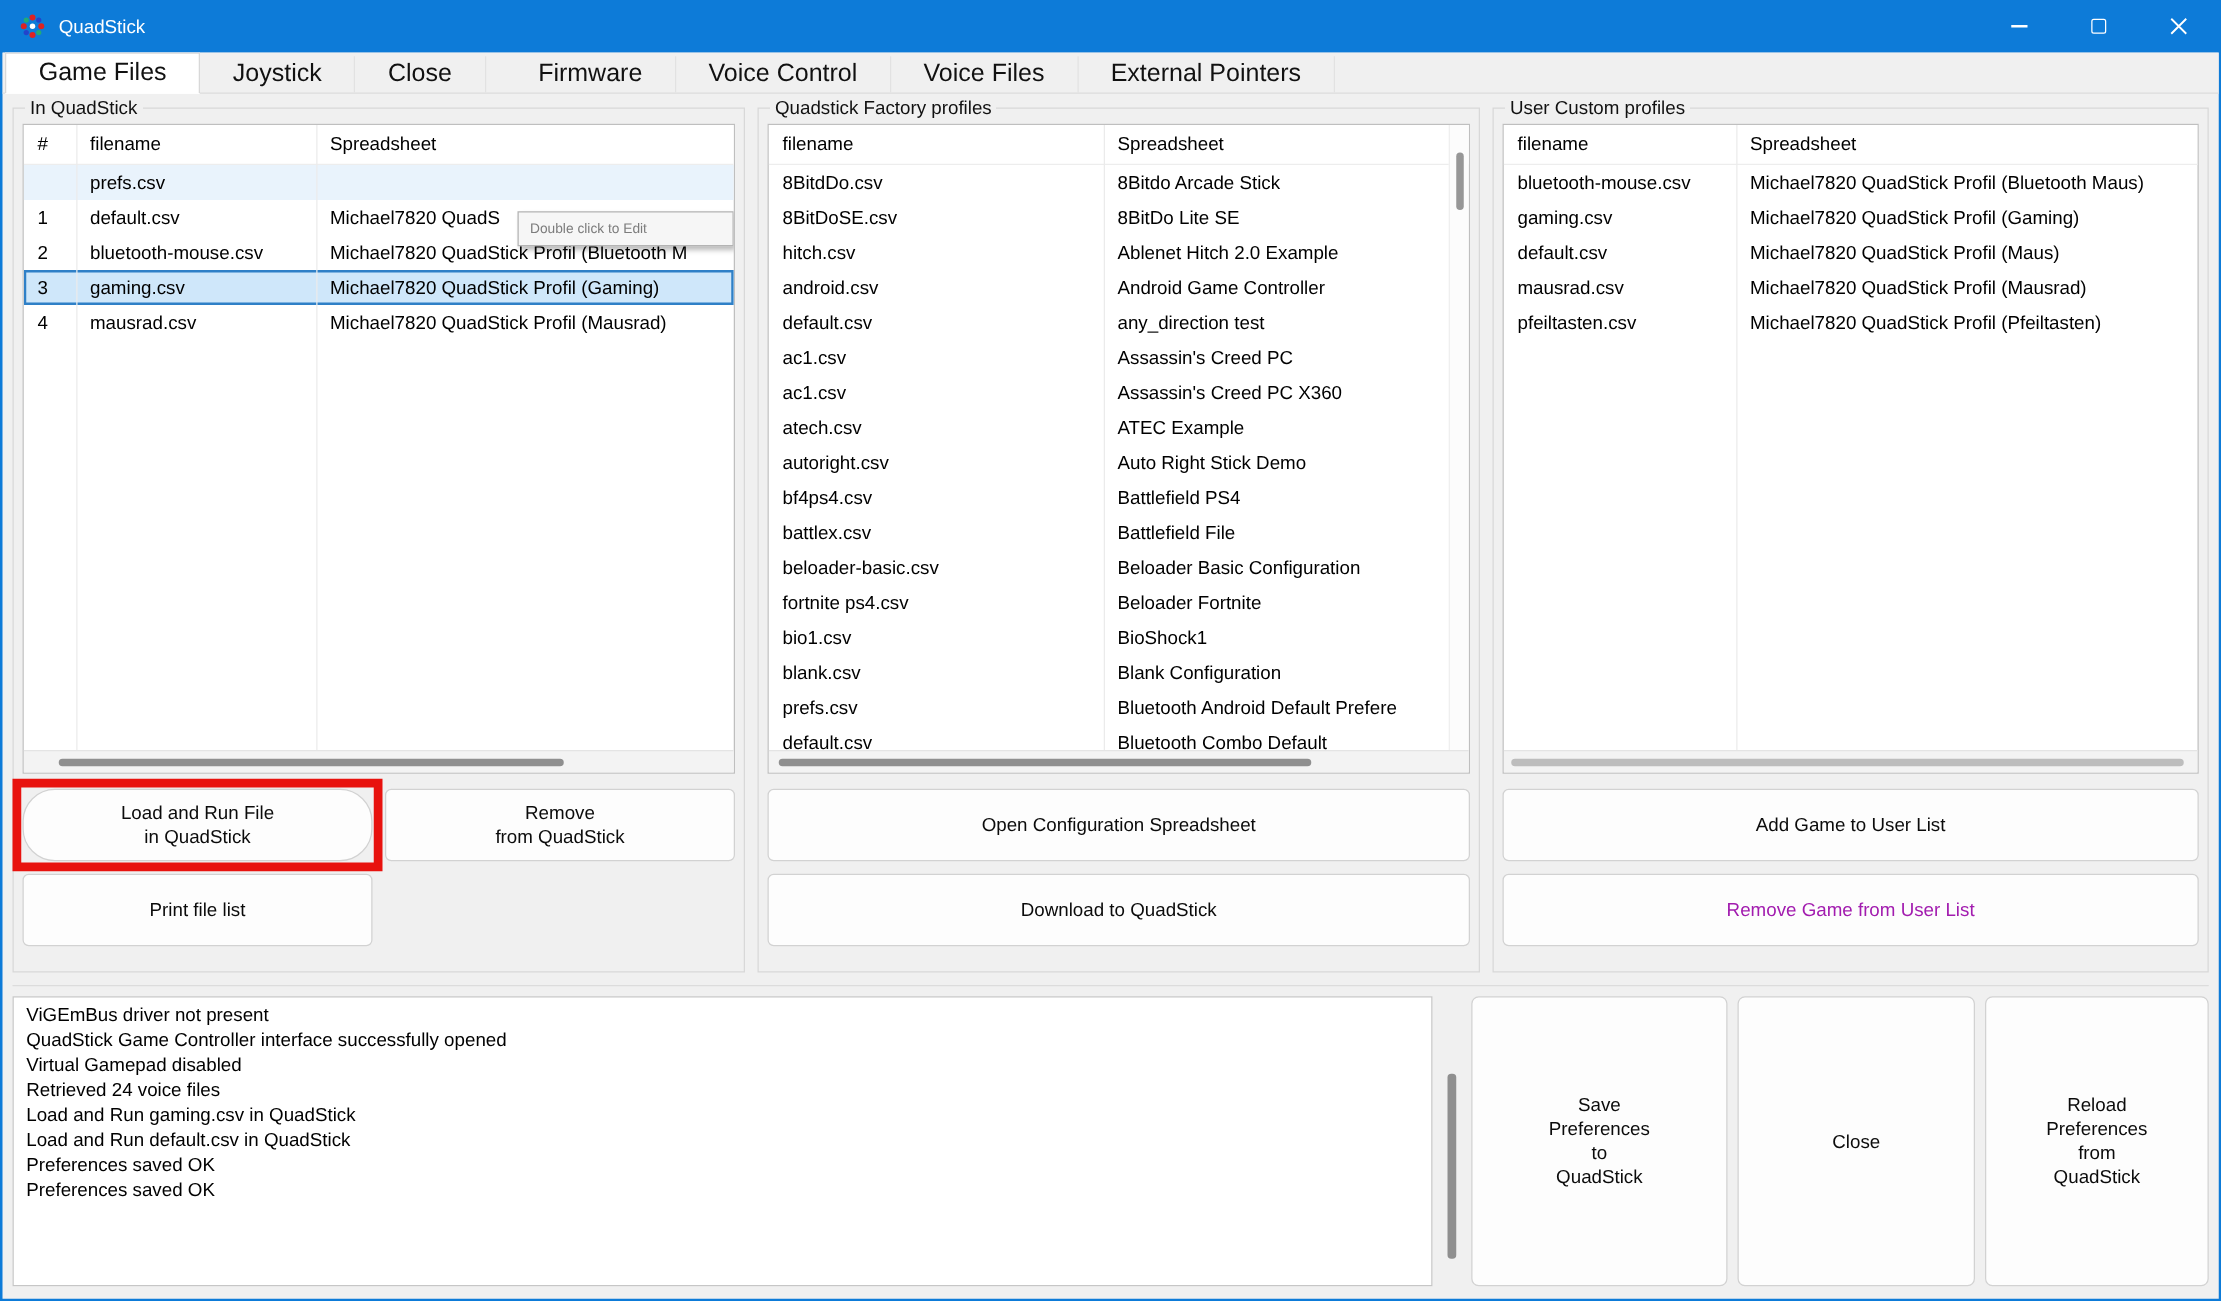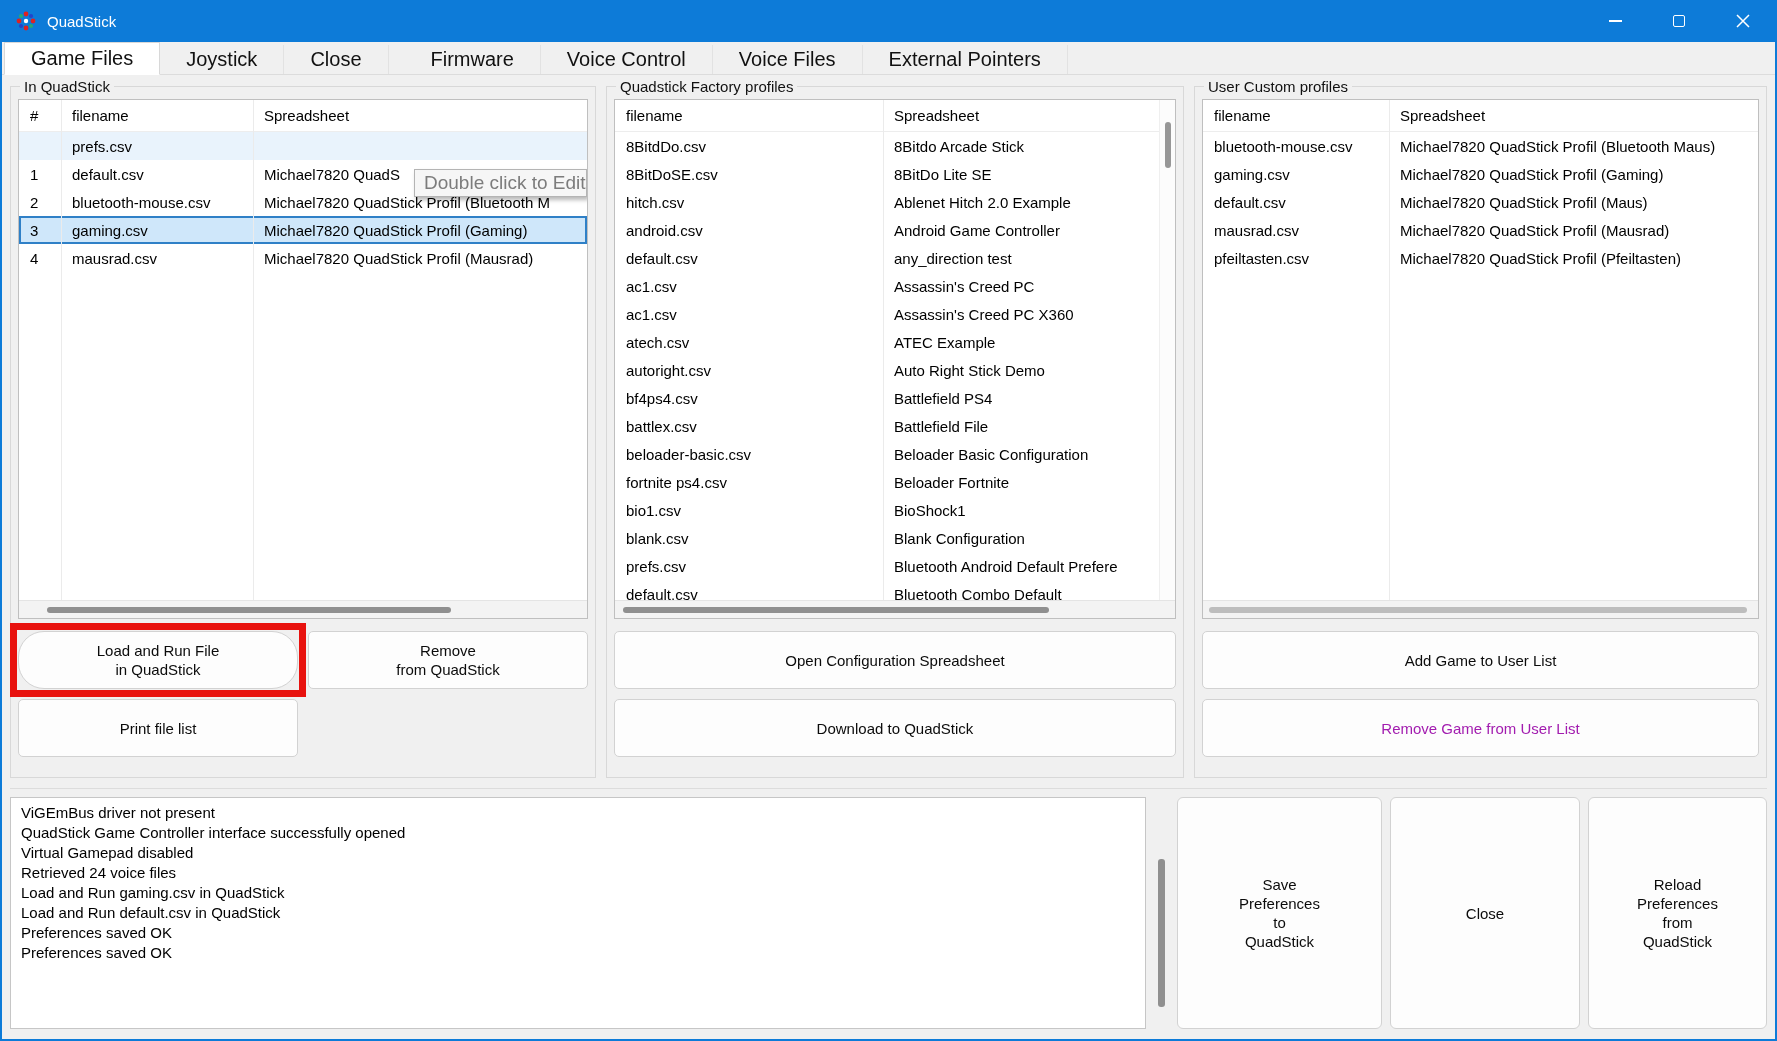--- a/index.html
+++ b/index.html
@@ -44,21 +44,21 @@
 
   .hscroll { position:absolute; left:0; right:0; bottom:0; height:18px; background:#f3f3f3; border-top:1px solid #e4e4e4; z-index:3; }
   .hthumb { position:absolute; top:6px; height:6px; border-radius:3px; background:#8f8f8f; }
   .p1 .hthumb { left:5%; width:71%; }
   .p2 .hthumb { left:1.5%; width:76%; }
   .p3 .hthumb { left:1%; width:97%; background:#bdbdbd; }
   .vscroll { position:absolute; top:0; right:0; bottom:18px; width:16px; background:#fcfcfc; border-left:1px solid #efefef; z-index:3; }
   .vthumb { position:absolute; top:22px; left:5px; width:6px; height:46px; background:#979797; border-radius:3px; }
 
   .tooltip { position:absolute; top:69px; right:0; width:173px; height:28px; background:#f6f6f6; border:1px solid #b4b4b4;
-             color:#7c7c7c; font-size:19px; display:flex; align-items:center; padding-left:9px; z-index:6;
+             color:#7c7c7c; font-size:11px; display:flex; align-items:center; padding-left:9px; z-index:6;
              box-shadow:2px 3px 4px rgba(0,0,0,.28); }
 
   
   .btn { background:#fdfdfd; border:1px solid #d2d2d2; border-radius:5px; font-family:"Liberation Sans",sans-serif;
          font-size:15px; color:#0b0b0b; display:flex; align-items:center; justify-content:center; text-align:center;
          white-space:pre-line; line-height:19px; cursor:default; }
   .btn:disabled, .btn.disabled { color:#a21caf; }
   .btngrid { display:grid; grid-template-columns:1fr 1fr; gap:10px; margin-top:12px; }
   .btncol  { display:grid; grid-template-columns:1fr; gap:10px; margin-top:12px; }
   .btngrid .btn, .btncol .btn { height:58px; }

